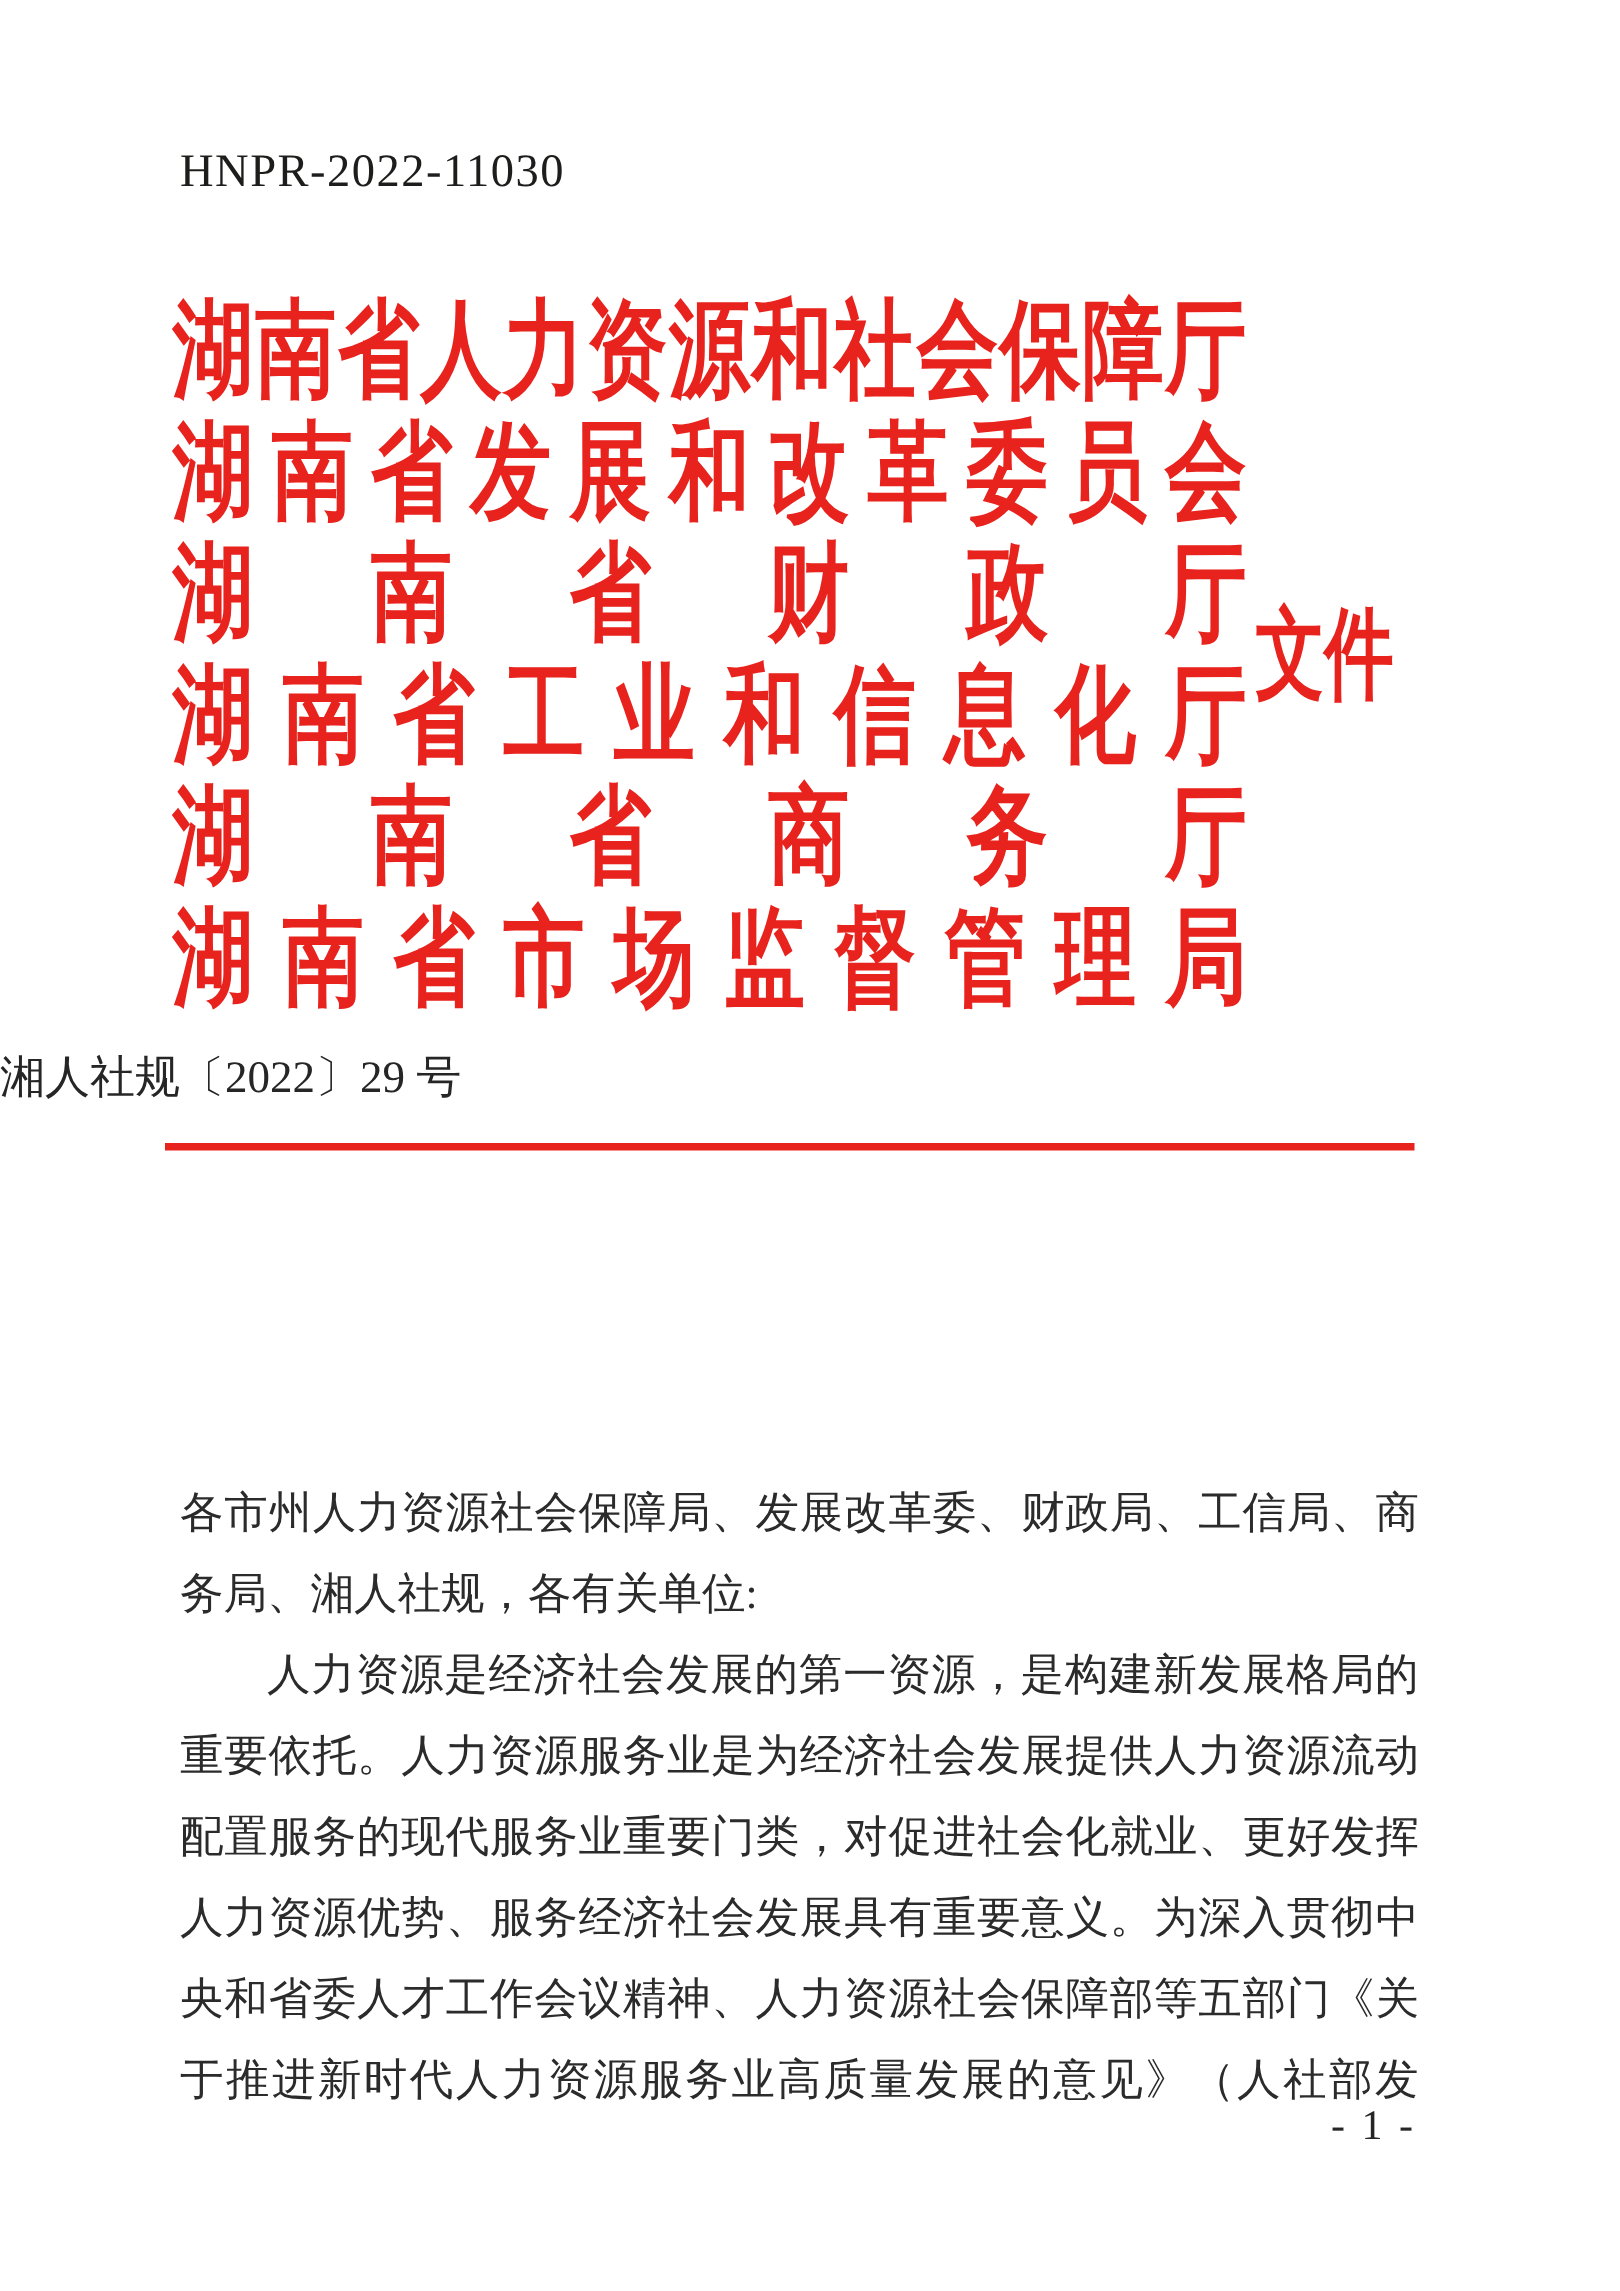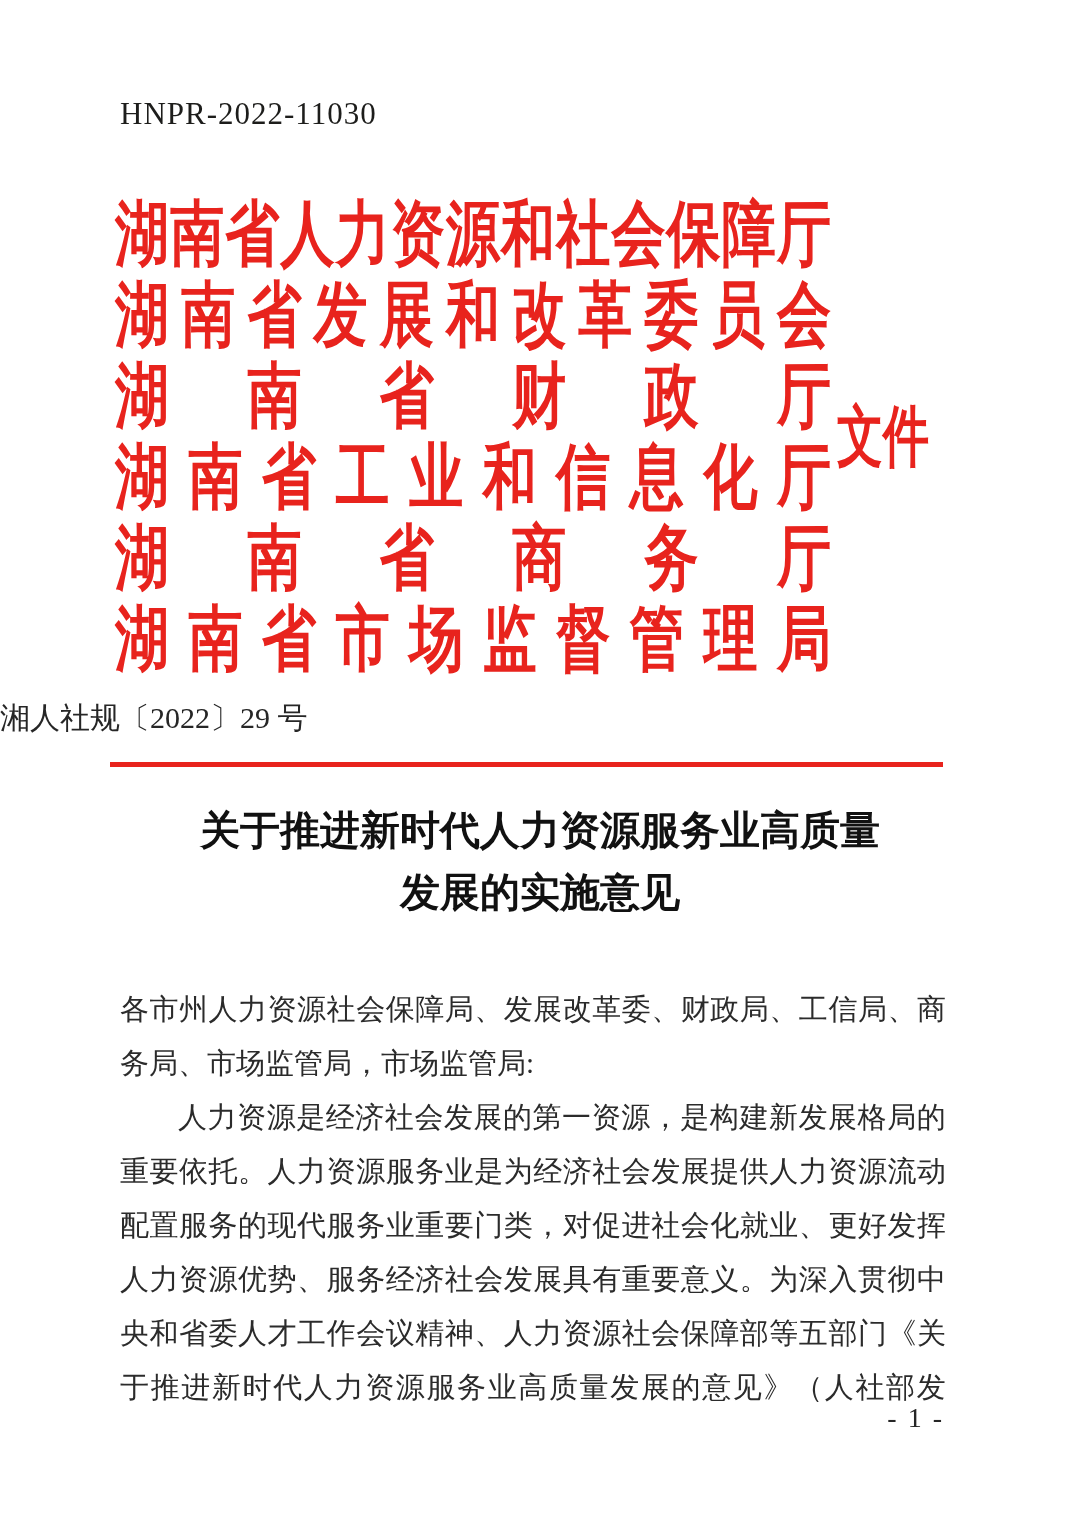--- a/index.html
+++ b/index.html
@@ -137,24 +137,20 @@
           <span>局</span>
         </div>
     </div>
     <div class="lh-suffix">文件</div>
   </div>
 
   <div class="doc-number">湘人社规〔2022〕29 号</div>
 
   <div class="red-divider"></div>
 
-  <div class="doc-title">
-    <div>关于推进新时代人力资源服务业高质量</div>
-    <div>发展的实施意见</div>
-  </div>
 
   <div class="body-block">
     <div class="body-line char-justify">
         <span>各</span>
         <span>市</span>
         <span>州</span>
         <span>人</span>
         <span>力</span>
         <span>资</span>
         <span>源</span>
@@ -173,21 +169,21 @@
         <span>财</span>
         <span>政</span>
         <span>局</span>
         <span>、</span>
         <span>工</span>
         <span>信</span>
         <span>局</span>
         <span>、</span>
         <span>商</span>
       </div>
-    <div class="body-line">务局、市场监管局，市场监管局:</div>
+    <div class="body-line">务局、湘人社规，各有关单位:</div>
     <div class="body-line char-justify indent">
         <span>人</span>
         <span>力</span>
         <span>资</span>
         <span>源</span>
         <span>是</span>
         <span>经</span>
         <span>济</span>
         <span>社</span>
         <span>会</span>

